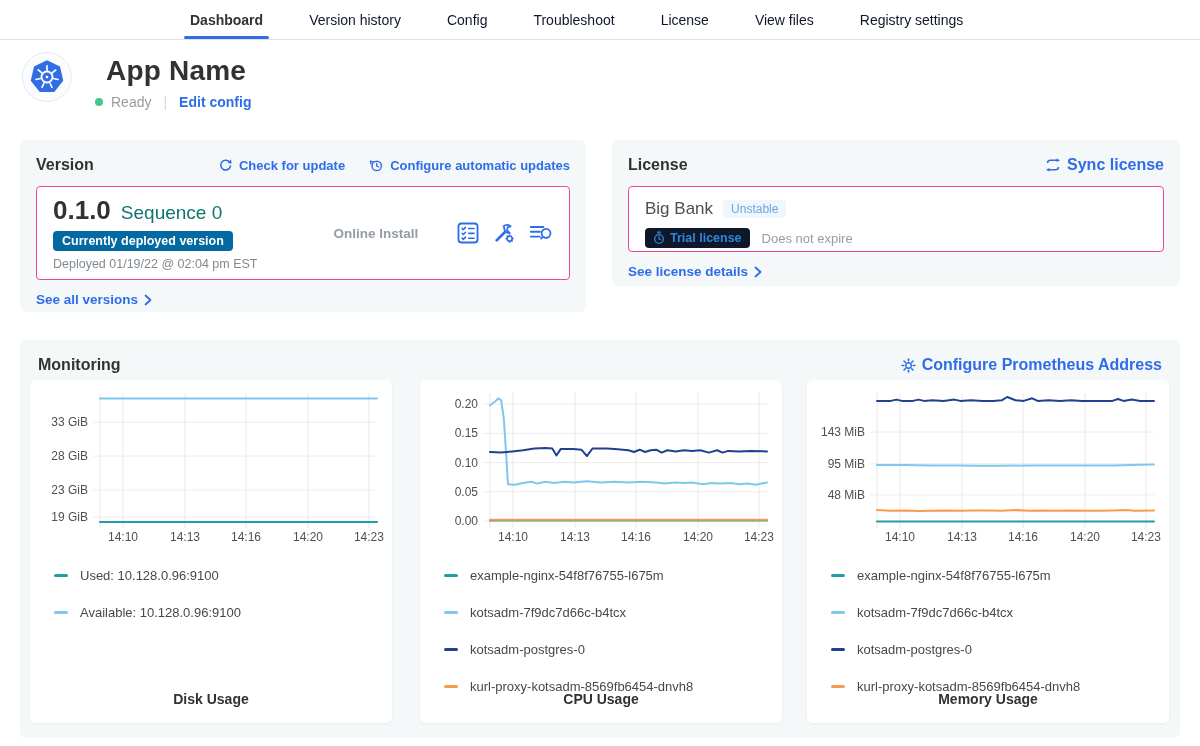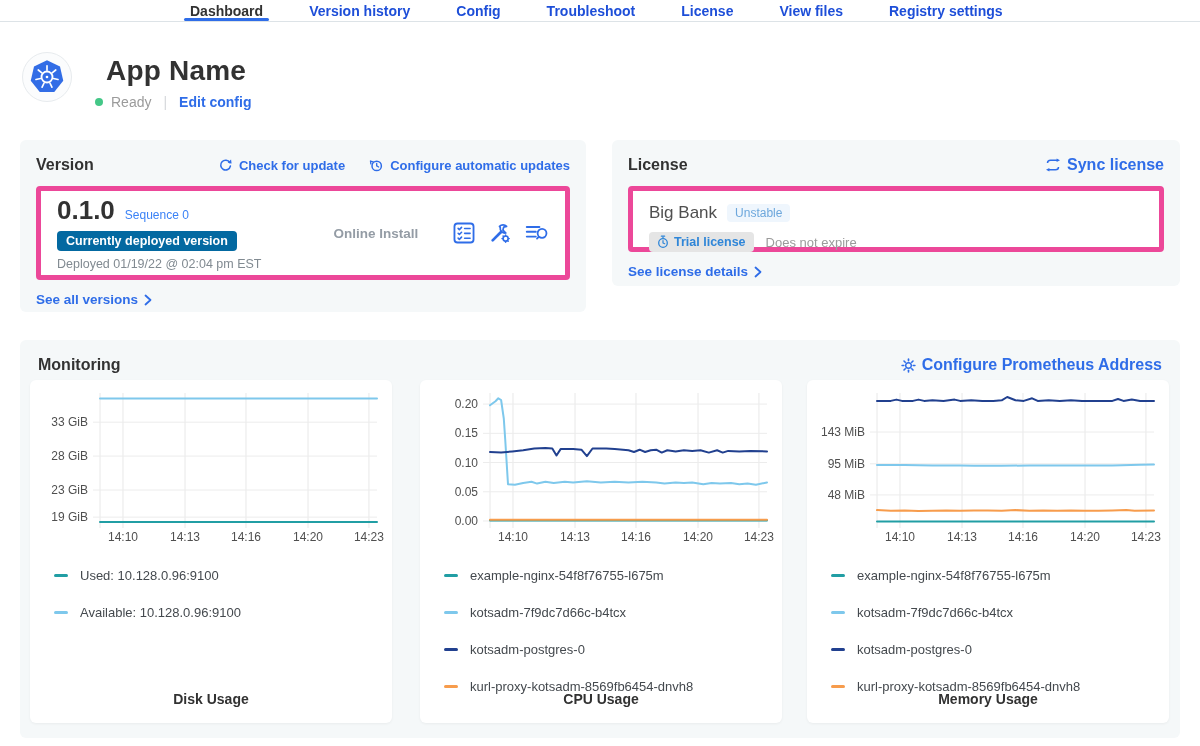--- a/index.html
+++ b/index.html
@@ -1,23 +1,23 @@
 <!DOCTYPE html>
 <html><head>
 <meta charset="utf-8">
 <style>
   * { margin:0; padding:0; box-sizing:border-box; }
   html,body { width:1200px; height:746px; background:#fff;
     font-family:"Liberation Sans", sans-serif; color:#323232; overflow:hidden; }
   body { position:relative; }
 
   
-  .navbar { position:absolute; top:0; left:0; width:1200px; height:22px;
+  .navbar { position:absolute; top:0; left:0; width:1200px; height:40px;
     border-bottom:1px solid #dde3e7; display:flex; padding-left:190px; gap:46px; background:#fff; }
-  .tab { display:flex; align-items:center; font-size:14px; color:#1d4ed8; position:relative; cursor:pointer; white-space:nowrap;font-weight:bold; }
+  .tab { display:flex; align-items:center; font-size:14px; color:#0f172a; position:relative; cursor:pointer; white-space:nowrap; }
   .tab.active { color:#323232; font-weight:700; }
   .tab.active::after { content:""; position:absolute; left:-6px; right:-6px; bottom:0; height:3px; background:#2f6de8; border-radius:2px; }
 
   
   .avatar { position:absolute; left:22px; top:52px; width:50px; height:50px; border-radius:50%;
     background:#fbfcfd; border:1px solid #e7ebee; display:flex; align-items:center; justify-content:center; }
   .app-title { position:absolute; left:106px; top:55px; font-size:28px; font-weight:700; letter-spacing:.2px; }
   .status-row { position:absolute; left:95px; top:94px; display:flex; align-items:center; gap:8px; font-size:14px; }
   .dot { width:8px; height:8px; border-radius:50%; background:#44c787; }
   .status-text { color:#9b9b9b; }
@@ -25,43 +25,43 @@
   .link { color:#2f6de8; font-weight:700; cursor:pointer; text-decoration:none; display:inline-flex; align-items:center; gap:6px; }
 
   
   .panel { position:absolute; background:#f5f8f9; border-radius:6px; padding:14px 16px; }
   #version-panel { left:20px; top:140px; width:566px; height:172px; }
   #license-panel { left:612px; top:140px; width:568px; height:146px; }
   #monitoring-panel { left:20px; top:340px; width:1160px; height:398px; }
   .panel-header { display:flex; justify-content:space-between; align-items:center; height:22px;gap:38px; }
   .panel-title { font-size:16px; font-weight:700; }
   .panel-links { display:flex; gap:24px; font-size:13px; }
-  .inner-card { margin-top:10px; background:#fff; border:5px solid #ec4899; border-radius:4px; }
+  .inner-card { margin-top:10px; background:#fff; border:1px solid #ec4899; border-radius:4px; }
 
   
   #version-inner { height:94px; padding:12px 16px; display:flex; align-items:center; }
   .ver-left { width:242px; }
   .ver-row1 { display:flex; align-items:baseline; gap:10px; }
   .ver-num { font-size:26px; font-weight:700; }
-  .ver-seq { font-size:12px; color:#3b82f6; }
+  .ver-seq { font-size:19px; color:#0f766e; }
   .green-badge { display:inline-block; margin-top:5px; background:#0369a1; color:#fff; font-size:12.5px;
     font-weight:700; padding:3px 9px; border-radius:4px; }
   .deployed { margin-top:6px; font-size:12.5px; color:#818a91; }
   .install-type { flex:1; text-align:center; color:#949ca5; font-weight:700; font-size:13.5px; }
   .icon-row { display:flex; gap:14px; align-items:center; }
   .icon-btn { cursor:pointer; display:flex; }
   .see-link { margin-top:12px; font-size:13.5px; }
 
   
   #license-inner { height:66px; padding:12px 16px; }
   .lic-row1 { display:flex; align-items:center; gap:10px; }
   .lic-name { font-size:17px; font-weight:400; color:#4f4f4f; }
   .chan-badge { background:#eff6fd; color:#6da7dc; font-size:12px; padding:2px 8px; border-radius:4px; }
   .lic-row2 { margin-top:9px; display:flex; align-items:center; gap:12px; }
-  .trial-badge { background:#e5e5e5; color:#2f86d8; font-size:12.5px; font-weight:700;
+  .trial-badge { background:#0f172a; color:#2f86d8; font-size:12.5px; font-weight:700;
     padding:3px 8px; border-radius:4px; display:inline-flex; align-items:center; gap:5px; }
   .expiry { font-size:13px; color:#9b9b9b; }
 
   
   .chart-card { position:absolute; top:40px; width:362px; height:343px; background:#fff;
     border-radius:6px; box-shadow:0 1px 3px rgba(0,0,0,.05); }
   #chart-card-0 { left:10px; } #chart-card-1 { left:400px; } #chart-card-2 { left:787px; }
   .legend { position:absolute; top:186px; left:24px; display:flex; flex-direction:column; gap:19px; }
   .legend-item { display:flex; align-items:center; gap:12px; font-size:13px; color:#44494e; height:18px; }
   .swatch { width:14px; height:3px; border-radius:2px; flex:0 0 14px; }

